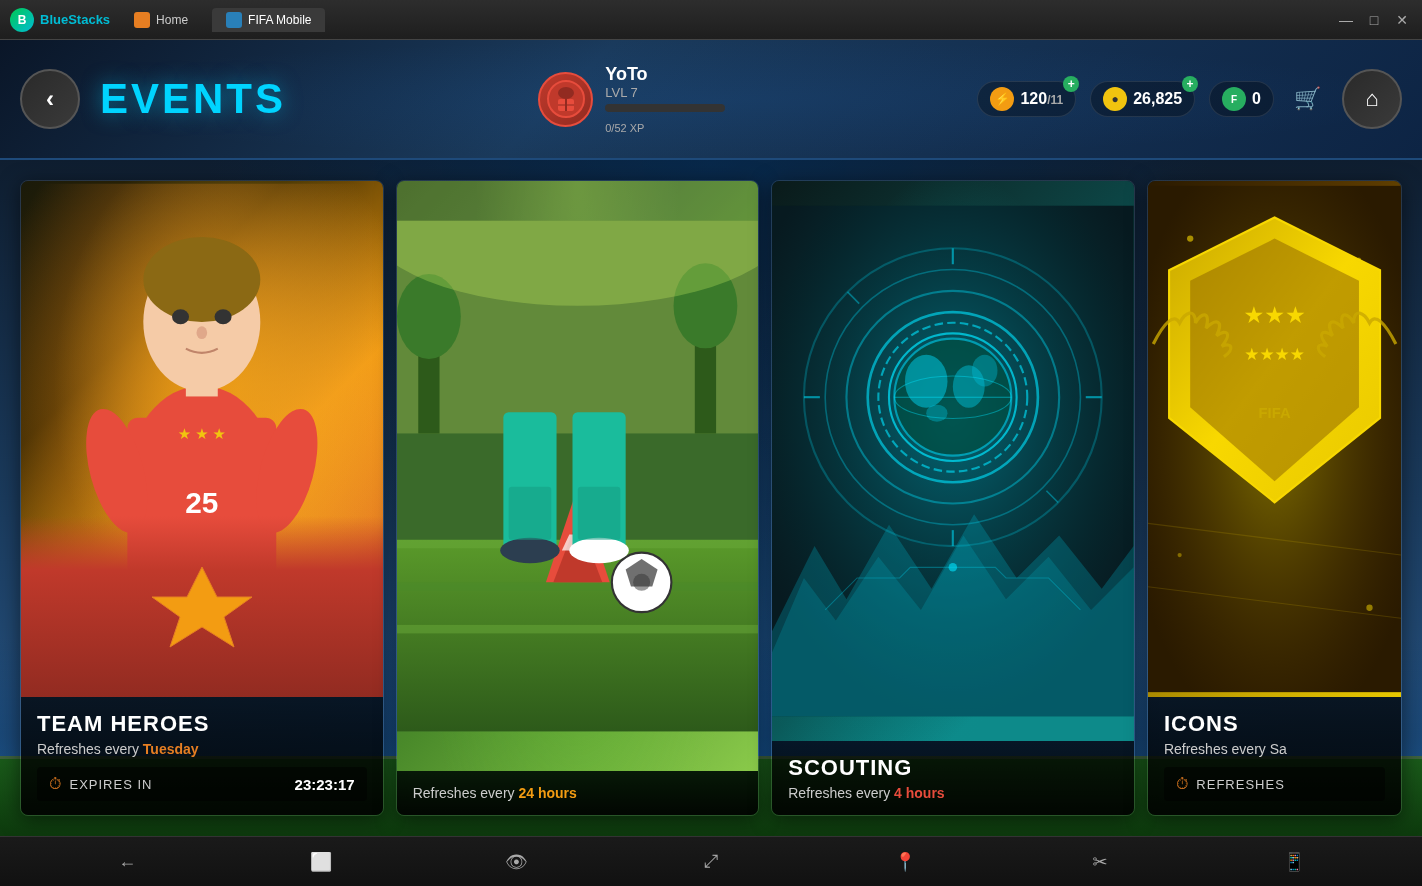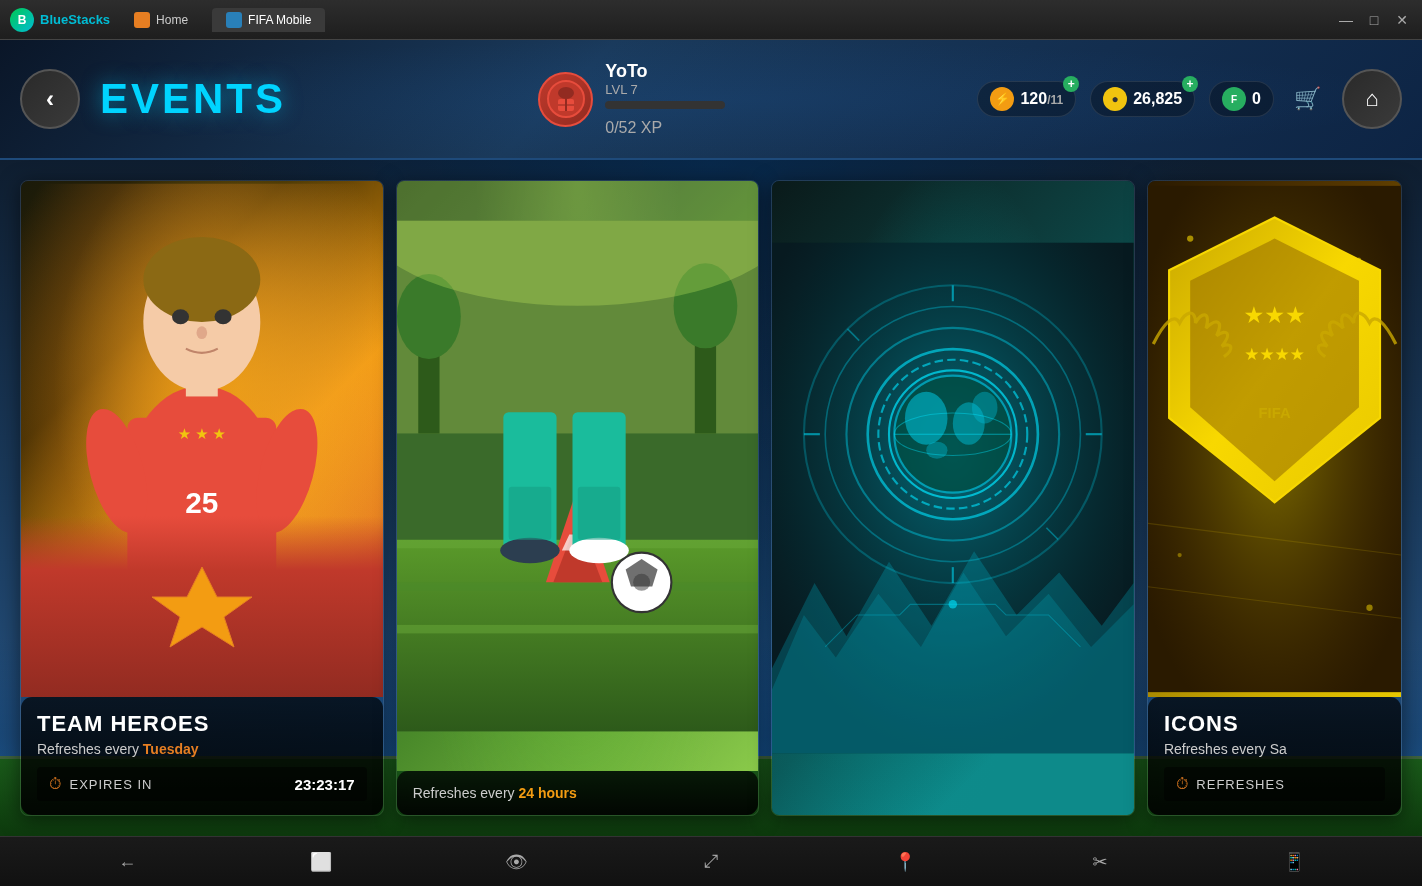--- a/index.html
+++ b/index.html
@@ -181,21 +181,21 @@
       border-radius: 4px;
       overflow: hidden;
     }
     .xp-fill {
       height: 100%;
       width: 0%;
       background: linear-gradient(90deg, #3498db, #1abc9c);
     }
     .xp-text {
       color: #aaa;
-      font-size: 16px;
+      font-size: 11px;
       margin-top: 10px;
     }
 
     .header-right {
       display: flex;
       align-items: center;
       gap: 14px;
       margin-left: auto;
       position: relative;
       z-index: 1;
@@ -395,21 +395,20 @@
       position: absolute;
       inset: 0;
       background: radial-gradient(ellipse at 50% 50%, rgba(255,220,50,0.3) 0%, transparent 60%);
     }
 
     
     .card-info {
       background: linear-gradient(180deg, rgba(0,0,0,0.7), rgba(0,0,0,0.9));
       padding: 14px 16px;
       flex-shrink: 0;
-      border-radius: 11px;
     }
     .card-title {
       font-size: 22px;
       font-weight: 900;
       color: white;
       text-transform: uppercase;
       letter-spacing: 1px;
       margin-bottom: 4px;
     }
     .card-refresh {
@@ -734,20 +733,26 @@
           <line x1="71" y1="81" x2="82" y2="92" stroke="#00bcd4" stroke-width="1.5" opacity="0.5"></line>
           <line x1="258" y1="268" x2="269" y2="279" stroke="#00bcd4" stroke-width="1.5" opacity="0.5"></line>
 
           <polygon points="0,400 40,320 70,370 110,300 150,360 190,290 230,350 270,310 310,360 340,320 340,480 0,480" fill="#00bcd4" opacity="0.25"></polygon>
           <polygon points="0,420 30,350 60,390 100,330 140,380 180,310 220,370 260,330 300,380 340,340 340,480 0,480" fill="#00e5ff" opacity="0.15"></polygon>
 
           <path d="M50 380 L80 350 L120 350 L130 340 L170 340" stroke="#00bcd4" stroke-width="1" fill="none" opacity="0.4"></path>
           <path d="M290 380 L260 350 L220 350 L210 340 L170 340" stroke="#00bcd4" stroke-width="1" fill="none" opacity="0.4"></path>
           <circle cx="170" cy="340" r="4" fill="#00e5ff" opacity="0.6"></circle>
         </svg>
+      </div>
+    </div>
+    <div class="card-info">
+      <div class="card-title">SCOUTING</div>
+      <div class="card-refresh">
+        <span>Refreshes every </span><span class="refresh-highlight refresh-red">4 hours</span>
       </div>
     </div>
   </div>
 
   <div class="event-card partial">
     <div class="card-image">
       <div class="card-icons-bg">
         <svg width="100%" height="100%" viewBox="0 0 240 480" style="position:absolute;top:0;left:0;">
           <defs>
             <linearGradient id="icongold" x1="0%" y1="0%" x2="100%" y2="100%">

